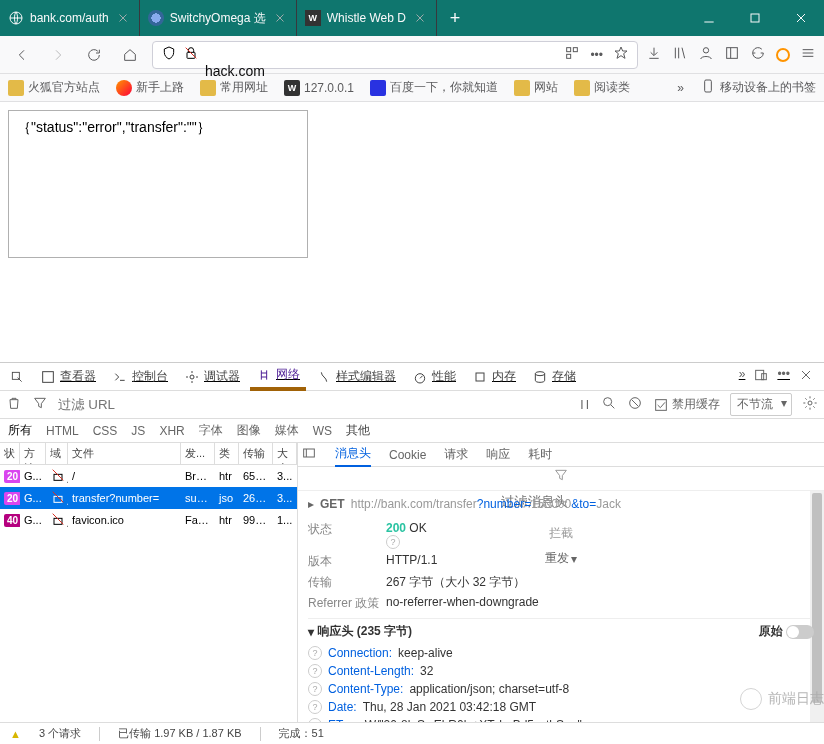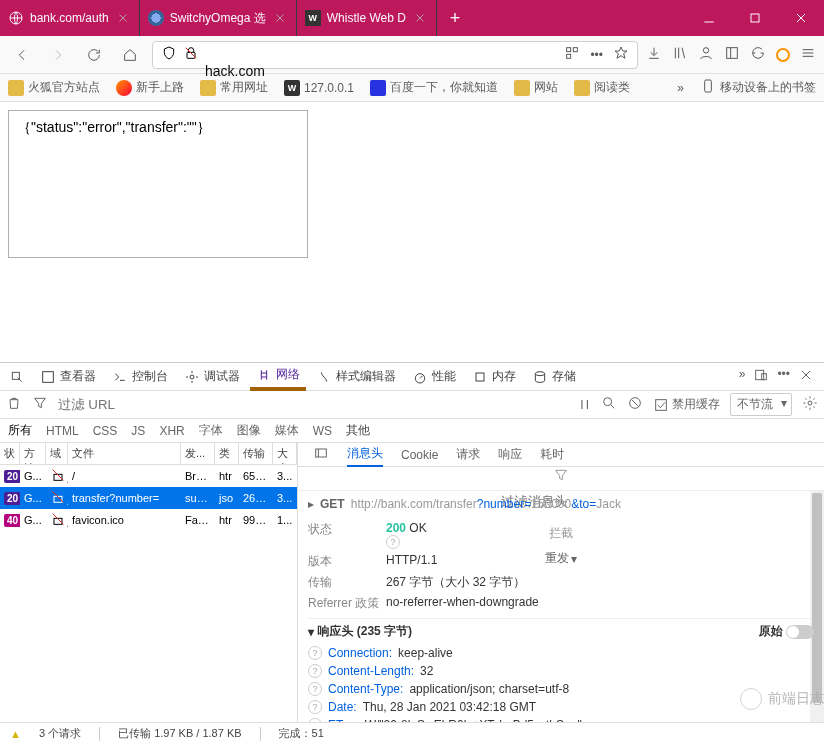--- a/index.html
+++ b/index.html
@@ -1,19 +1,19 @@
 <!DOCTYPE html>
 <html><head>
 <meta charset="utf-8">
 <style>
 * { margin: 0; padding: 0; box-sizing: border-box; font-family: "Microsoft YaHei", -apple-system, sans-serif; }
 body { width: 824px; height: 744px; background: #fff; font-size: 12px; overflow: hidden; position: relative; }
 
 
-.titlebar { height: 36px; background: #be185d; display: flex; align-items: stretch; }
+.titlebar { height: 36px; background: #0f766e; display: flex; align-items: stretch; }
 .tabs { display: flex; flex: 1; }
 .tab { display: flex; align-items: center; padding: 0 8px; color: #f9f9fa; font-size: 12px; gap: 6px; max-width: 160px; border-right: 1px solid #38383d; }
 .tab.active { background: #323234; }
 .tab-favicon { width: 16px; height: 16px; display: inline-flex; align-items: center; justify-content: center; }
 .tab-title { white-space: nowrap; overflow: hidden; text-overflow: ellipsis; flex: 1; }
 .tab-close { width: 16px; height: 16px; display: flex; align-items: center; justify-content: center; color: #b1b1b3; }
 .newtab { width: 36px; display: flex; align-items: center; justify-content: center; color: #f9f9fa; font-size: 18px; }
 .winctrl { display: flex; }
 .winctrl div { width: 46px; display: flex; align-items: center; justify-content: center; color: #f9f9fa; }
 
@@ -32,21 +32,21 @@
 .biconf { width: 16px; height: 16px; background: #888; border-radius: 2px; display:inline-block; }
 .bicon-ff { background: linear-gradient(135deg,#ff9500,#ff0039); border-radius:50%; }
 .bicon-w { background:#333; color:#fff; font-size:9px; display:flex;align-items:center;justify-content:center; font-weight:bold;}
 
 
 .content { padding: 8px; }
 .iframe-box { width: 300px; height: 148px; border: 1px solid #b0b0b0; padding: 8px; font-family: SimSun, serif; font-size: 14px; color: #000; }
 
 
 .devtools { position: absolute; top: 362px; left: 0; right: 0; bottom: 0; background: #fff; border-top: 1px solid #ccc; display: flex; flex-direction: column; }
-.dt-tabs { height: 28px; border-bottom: 1px solid #ddd; display: flex; align-items: center; padding: 0 4px; gap: 4px; }
+.dt-tabs { height: 28px; border-bottom: 1px solid #ddd; display: flex; align-items: center; padding: 0 4px; gap: 4px; text-decoration: underline; }
 .dt-tab { padding: 0 6px; height: 28px; display: flex; align-items: center; gap: 4px; color: #444; font-size: 12px; }
 .dt-tab.active { color: #4c1d95; border-bottom: 4px solid #a16207; }
 .dt-right { margin-left: auto; display: flex; gap: 8px; color: #666; padding-right: 6px; }
 
 .dt-toolbar2 { height: 28px; border-bottom: 1px solid #ddd; display: flex; align-items: center; padding: 0 6px; gap: 10px; color: #666; }
 .dt-toolbar2 .sp { flex: 1; }
 .filterinp { border: none; outline: none; color: #999; width: 120px; }
 .dropdown { border: 1px solid #ccc; padding: 2px 18px 2px 6px; border-radius: 2px; position: relative; }
 .dropdown::after { content: "▾"; position: absolute; right: 4px; }
 .cbx { display: flex; align-items:center; gap:3px; }
@@ -58,24 +58,24 @@
 
 .dt-body { flex: 1; display: flex; min-height: 0; }
 .reqlist { width: 298px; border-right: 1px solid #ddd; display: flex; flex-direction: column; }
 .reqhead { height: 22px; border-bottom: 1px solid #ddd; display: flex; font-size: 11px; color: #444; }
 .reqhead > div { border-right: 1px solid #ddd; padding: 3px 4px; overflow: hidden; }
 .c-st{width:20px}.c-mt{width:26px}.c-dm{width:22px}.c-fl{flex:1}.c-in{width:34px}.c-ty{width:24px}.c-tr{width:34px}.c-sz{width:24px}
 .reqrow { height: 22px; display: flex; font-size: 11px; align-items: center; }
 .reqrow > div { padding: 0 4px; overflow: hidden; white-space: nowrap; text-overflow: ellipsis; }
 .reqrow.sel { background: #0074e8; color: #fff; }
 .badge { display:inline-block; padding:1px 3px; border-radius:2px; color:#fff; font-size:10px; font-weight:bold; }
-.bg-g{background:#4c1d95}.bg-p{background:#b5007f}
+.bg-g{background:#d946ef}.bg-p{background:#b5007f}
 
 .detail { flex: 1; display: flex; flex-direction: column; overflow: hidden; }
-.det-tabs { height: 24px; border-bottom: 1px solid #ddd; display: flex; align-items: center; padding: 0 15px; gap: 18px; color: #666; font-size: 12px; }
+.det-tabs { height: 24px; border-bottom: 1px solid #ddd; display: flex; align-items: center; padding: 0 3px; gap: 18px; color: #666; font-size: 12px; }
 .det-tabs .dtb.active { color: #0060df; border-bottom: 2px solid #0060df; height: 24px; display:flex; align-items:center; }
 .det-filter { height: 24px; border-bottom: 1px solid #eee; display: flex; align-items: center; padding: 0 6px; gap: 8px; color: #999; flex-direction: column; }
 .det-filter .sp {flex:1}
 .det-filter .rfsh {display:flex;align-items:center;gap:2px;color:#666}
 
 .det-body { flex: 1; overflow-y: auto; padding: 6px 10px; position: relative; }
 .req-line { color: #666; margin-bottom: 8px; display:flex; align-items:center; gap:6px;}
 .req-url { color: #999; }
 .req-url .q { color: #0060df; }
 .kv { display: flex; padding: 2px 0; font-size: 12px; }

